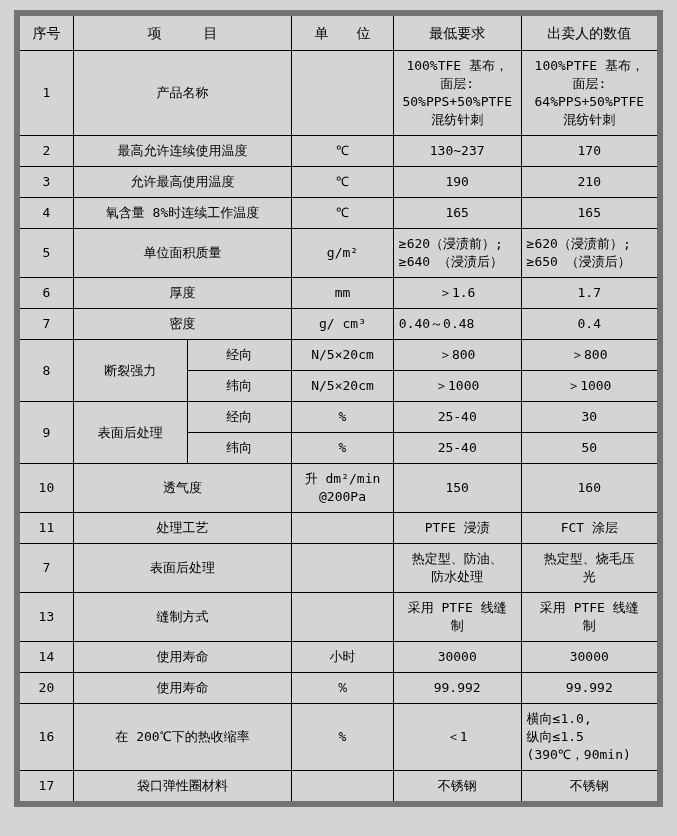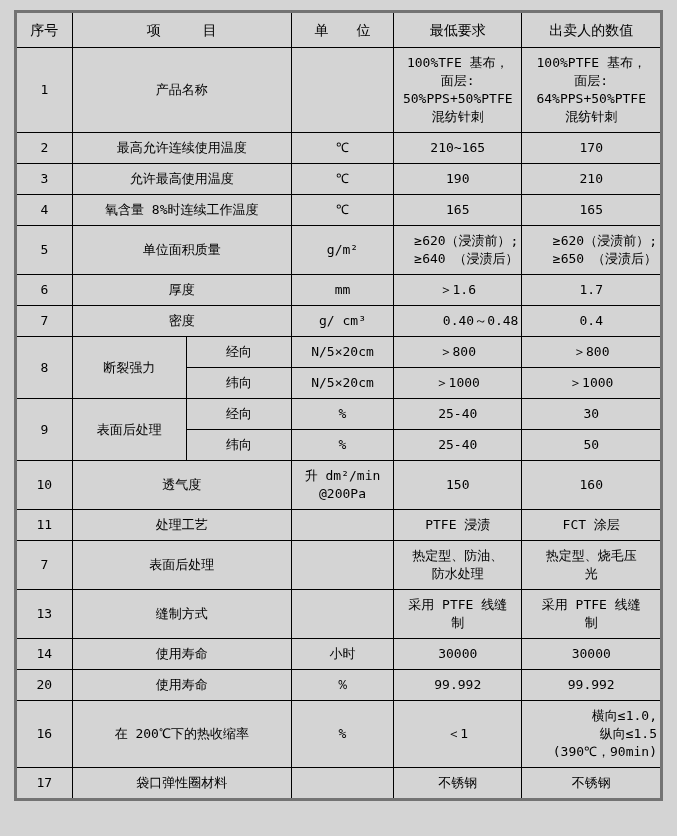--- a/index.html
+++ b/index.html
@@ -21,42 +21,42 @@
   .doc-title {
     font-size: 14px;
     line-height: 18px;
     margin: 2px 0 11px 2px;
     letter-spacing: 0.5px;
   }
   table.spec {
     border-collapse: collapse;
     width: 649px;
     table-layout: fixed;
-    border: 3px solid #737373;
+    border: 6px solid #737373;
     background: #d4d4d4;
   }
   table.spec th,
   table.spec td {
     border: 1px solid #000;
     text-align: center;
     vertical-align: middle;
     font-size: 13px;
     line-height: 18px;
     padding: 6px 3px;
     font-weight: normal;
     white-space: pre-line;
     word-break: break-all;
     overflow: hidden;
   }
   table.spec th {
     font-size: 14px;
     padding: 8px 3px;
   }
   table.spec td.align-left {
-    text-align: right;
+    text-align: left;
     padding-left: 5px;
   }
 </style>
 </head>
 <body>
 
 <div class="page">
 
   <table class="spec">
     <colgroup>
@@ -87,21 +87,21 @@
 混纺针刺</td>
           <td>100%PTFE 基布，
 面层:
 64%PPS+50%PTFE
 混纺针刺</td>
         </tr>
         <tr>
           <td>2</td>
           <td colspan="2">最高允许连续使用温度</td>
           <td>℃</td>
-          <td>210~165</td>
+          <td>130~237</td>
           <td>170</td>
         </tr>
         <tr>
           <td>3</td>
           <td colspan="2">允许最高使用温度</td>
           <td>℃</td>
           <td>190</td>
           <td>210</td>
         </tr>
         <tr>

